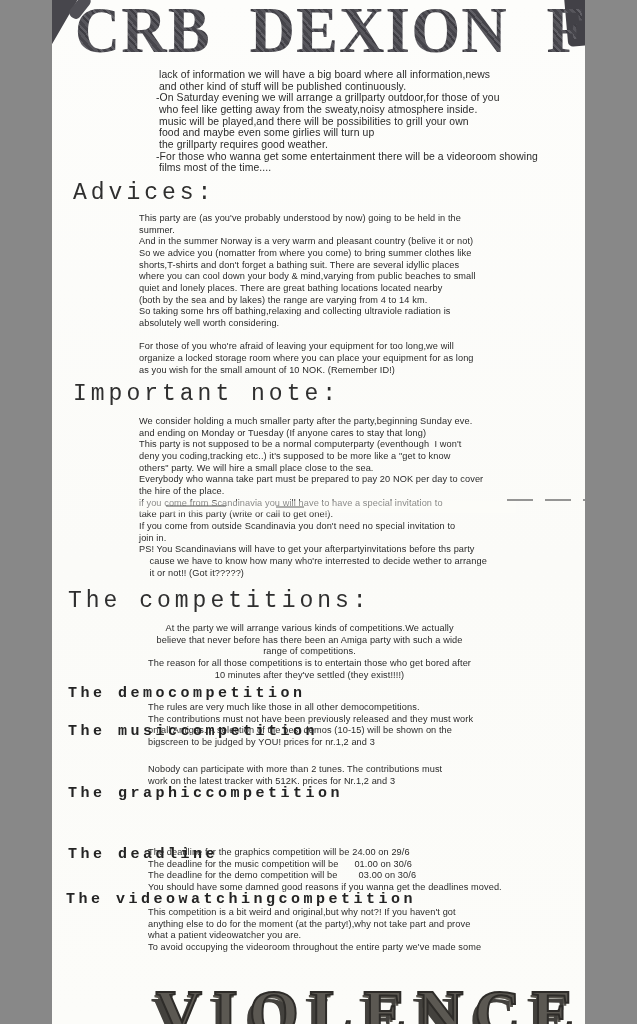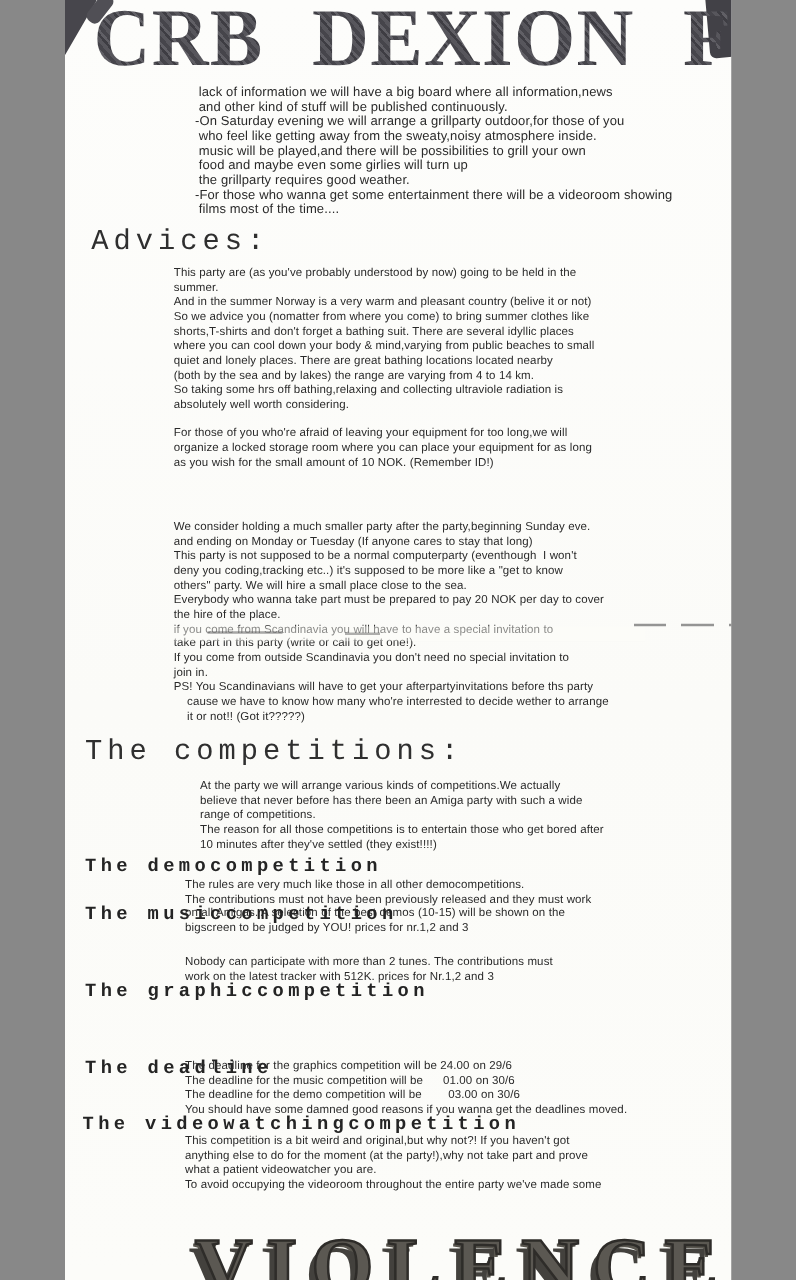--- a/index.html
+++ b/index.html
@@ -89,20 +89,21 @@
 where you can cool down your body &amp; mind,varying from public beaches to small
 quiet and lonely places. There are great bathing locations located nearby
 (both by the sea and by lakes) the range are varying from 4 to 14 km.
 So taking some hrs off bathing,relaxing and collecting ultraviole radiation is
 absolutely well worth considering.
 
 For those of you who're afraid of leaving your equipment for too long,we will
 organize a locked storage room where you can place your equipment for as long
 as you wish for the small amount of 10 NOK. (Remember ID!)</pre>
 
+  <div class="h1" style="left:21px; top:384px;">Important note:</div>
   <pre class="body" style="left:87px; top:416px;">We consider holding a much smaller party after the party,beginning Sunday eve.
 and ending on Monday or Tuesday (If anyone cares to stay that long)
 This party is not supposed to be a normal computerparty (eventhough  I won't
 deny you coding,tracking etc..) it's supposed to be more like a "get to know
 others" party. We will hire a small place close to the sea.
 Everybody who wanna take part must be prepared to pay 20 NOK per day to cover
 the hire of the place.
 if you come from Scandinavia you will have to have a special invitation to
 take part in this party (write or call to get one!).
 If you come from outside Scandinavia you don't need no special invitation to
@@ -110,21 +111,21 @@
 PS! You Scandinavians will have to get your afterpartyinvitations before ths party
     cause we have to know how many who're interrested to decide wether to arrange
     it or not!! (Got it?????)</pre>
 
   <div class="smudge"></div>
   <div class="strike1"></div>
   <div class="strike2"></div>
   <div class="streak"></div>
 
   <div class="h1" style="left:16px; top:591px;">The competitions:</div>
-  <pre class="body" style="left:108px; top:623px;">At the party we will arrange various kinds of competitions.We actually
+  <pre class="body" style="left:96px; top:623px;text-align:center;">At the party we will arrange various kinds of competitions.We actually
 believe that never before has there been an Amiga party with such a wide
 range of competitions.
 The reason for all those competitions is to entertain those who get bored after
 10 minutes after they've settled (they exist!!!!)</pre>
 
   <div class="h2" style="left:16px; top:686px;">The democompetition</div>
   <pre class="body" style="left:96px; top:702px;">The rules are very much like those in all other democompetitions.
 The contributions must not have been previously released and they must work
 on all Amigas. A selection of the best demos (10-15) will be shown on the
 bigscreen to be judged by YOU! prices for nr.1,2 and 3</pre>

